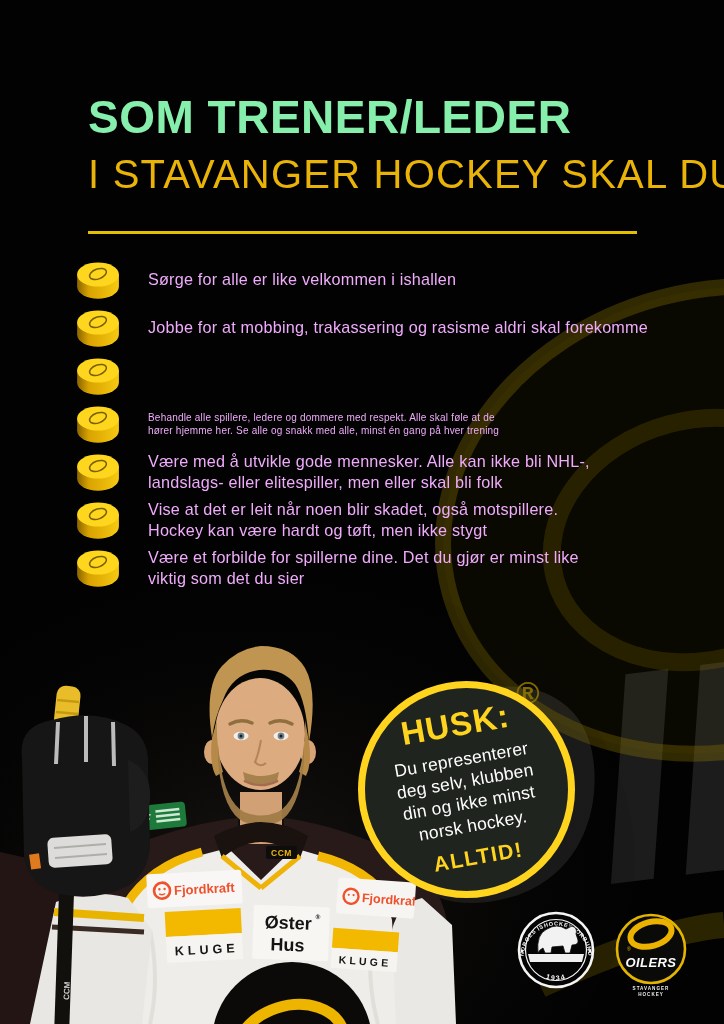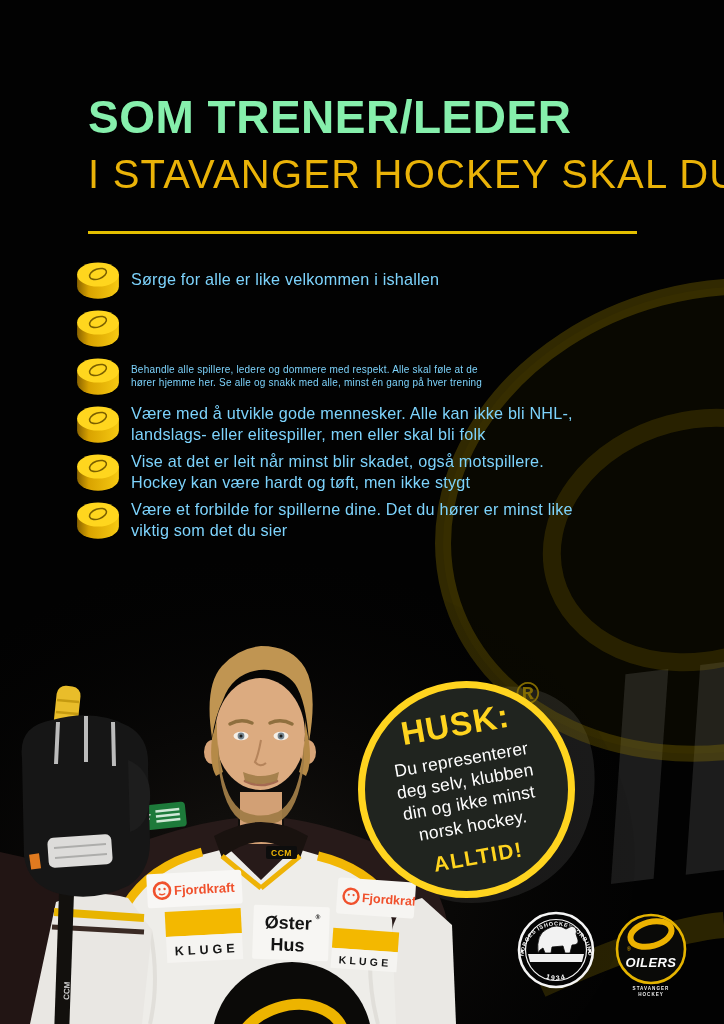--- a/index.html
+++ b/index.html
@@ -18,21 +18,21 @@
   .subtitle{
     color:#eab308;font-size:40px;font-weight:400;letter-spacing:1.2px;
     margin-top:12px;white-space:nowrap;text-align:center;
   }
   .divider{position:absolute;left:88px;top:231px;width:549px;height:3px;background:#E3BF00;z-index:3;}
   
   .list{position:absolute;left:72px;top:256px;width:600px;z-index:3;}
   .item{display:flex;align-items:center;height:48px;}
   .item .puck{flex:0 0 52px;width:52px;height:44px;}
   .item .txt{
-    margin-left:7px;color:#7dd3fc;font-size:16.2px;line-height:1.3;
+    margin-left:24px;color:#f0abfc;font-size:16.2px;line-height:1.3;
     letter-spacing:.2px;white-space:pre-line;
   }
   .item.small .txt{font-size:10px;}
   
   .husk{
     position:absolute;left:358px;top:681px;width:217px;height:217px;z-index:4;
     border-radius:50%;background:#20241F;border:7px solid #FFD41F;
     box-sizing:border-box;display:flex;align-items:center;justify-content:center;
   }
   .husk-inner{transform:rotate(-10deg);text-align:center;margin-top:-4px;}
@@ -240,20 +240,29 @@
     <div class="item">
       <svg class="puck" viewBox="0 0 44 40">
         <ellipse cx="22" cy="33.5" rx="16" ry="4" fill="rgba(0,0,0,.65)"></ellipse>
         <path d="M 3 15 L 3 26 A 19 11 0 0 0 41 26 L 41 15 Z" fill="url(#puckside)"></path>
         <ellipse cx="22" cy="15" rx="19" ry="11" fill="#FFD61E"></ellipse>
         <ellipse cx="22" cy="14.5" rx="8" ry="4.5" transform="rotate(-20 22 14.5)" fill="none" stroke="#7A5F00" stroke-width="1.4"></ellipse>
       </svg>
       <div class="txt">Sørge for alle er like velkommen i ishallen</div>
     </div>
 
+    <div class="item">
+      <svg class="puck" viewBox="0 0 44 40">
+        <ellipse cx="22" cy="33.5" rx="16" ry="4" fill="rgba(0,0,0,.65)"></ellipse>
+        <path d="M 3 15 L 3 26 A 19 11 0 0 0 41 26 L 41 15 Z" fill="url(#puckside)"></path>
+        <ellipse cx="22" cy="15" rx="19" ry="11" fill="#FFD61E"></ellipse>
+        <ellipse cx="22" cy="14.5" rx="8" ry="4.5" transform="rotate(-20 22 14.5)" fill="none" stroke="#7A5F00" stroke-width="1.4"></ellipse>
+      </svg>
+      <div class="txt">Jobbe for at mobbing, trakassering og rasisme aldri skal forekomme</div>
+    </div>
 
     <div class="item">
       <svg class="puck" viewBox="0 0 44 40">
         <ellipse cx="22" cy="33.5" rx="16" ry="4" fill="rgba(0,0,0,.65)"></ellipse>
         <path d="M 3 15 L 3 26 A 19 11 0 0 0 41 26 L 41 15 Z" fill="url(#puckside)"></path>
         <ellipse cx="22" cy="15" rx="19" ry="11" fill="#FFD61E"></ellipse>
         <ellipse cx="22" cy="14.5" rx="8" ry="4.5" transform="rotate(-20 22 14.5)" fill="none" stroke="#7A5F00" stroke-width="1.4"></ellipse>
       </svg>
     </div>
 
@@ -279,32 +288,32 @@
 landslags- eller elitespiller, men eller skal bli folk</div>
     </div>
 
     <div class="item">
       <svg class="puck" viewBox="0 0 44 40">
         <ellipse cx="22" cy="33.5" rx="16" ry="4" fill="rgba(0,0,0,.65)"></ellipse>
         <path d="M 3 15 L 3 26 A 19 11 0 0 0 41 26 L 41 15 Z" fill="url(#puckside)"></path>
         <ellipse cx="22" cy="15" rx="19" ry="11" fill="#FFD61E"></ellipse>
         <ellipse cx="22" cy="14.5" rx="8" ry="4.5" transform="rotate(-20 22 14.5)" fill="none" stroke="#7A5F00" stroke-width="1.4"></ellipse>
       </svg>
-      <div class="txt">Vise at det er leit når minst blir skadet, også motspillere.
+      <div class="txt">Vise at det er leit når noen blir skadet, også motspillere.
 Hockey kan være hardt og tøft, men ikke stygt</div>
     </div>
 
     <div class="item">
       <svg class="puck" viewBox="0 0 44 40">
         <ellipse cx="22" cy="33.5" rx="16" ry="4" fill="rgba(0,0,0,.65)"></ellipse>
         <path d="M 3 15 L 3 26 A 19 11 0 0 0 41 26 L 41 15 Z" fill="url(#puckside)"></path>
         <ellipse cx="22" cy="15" rx="19" ry="11" fill="#FFD61E"></ellipse>
         <ellipse cx="22" cy="14.5" rx="8" ry="4.5" transform="rotate(-20 22 14.5)" fill="none" stroke="#7A5F00" stroke-width="1.4"></ellipse>
       </svg>
-      <div class="txt">Være et forbilde for spillerne dine. Det du hører er minst like
+      <div class="txt">Være et forbilde for spillerne dine. Det du gjør er minst like
 viktig som det du sier</div>
     </div>
   </div>
 
   <div class="husk">
     <div class="husk-inner">
       <div class="husk-heading">HUSK:</div>
       <div class="husk-body">Du representerer
 deg selv, klubben
 din og ikke minst

